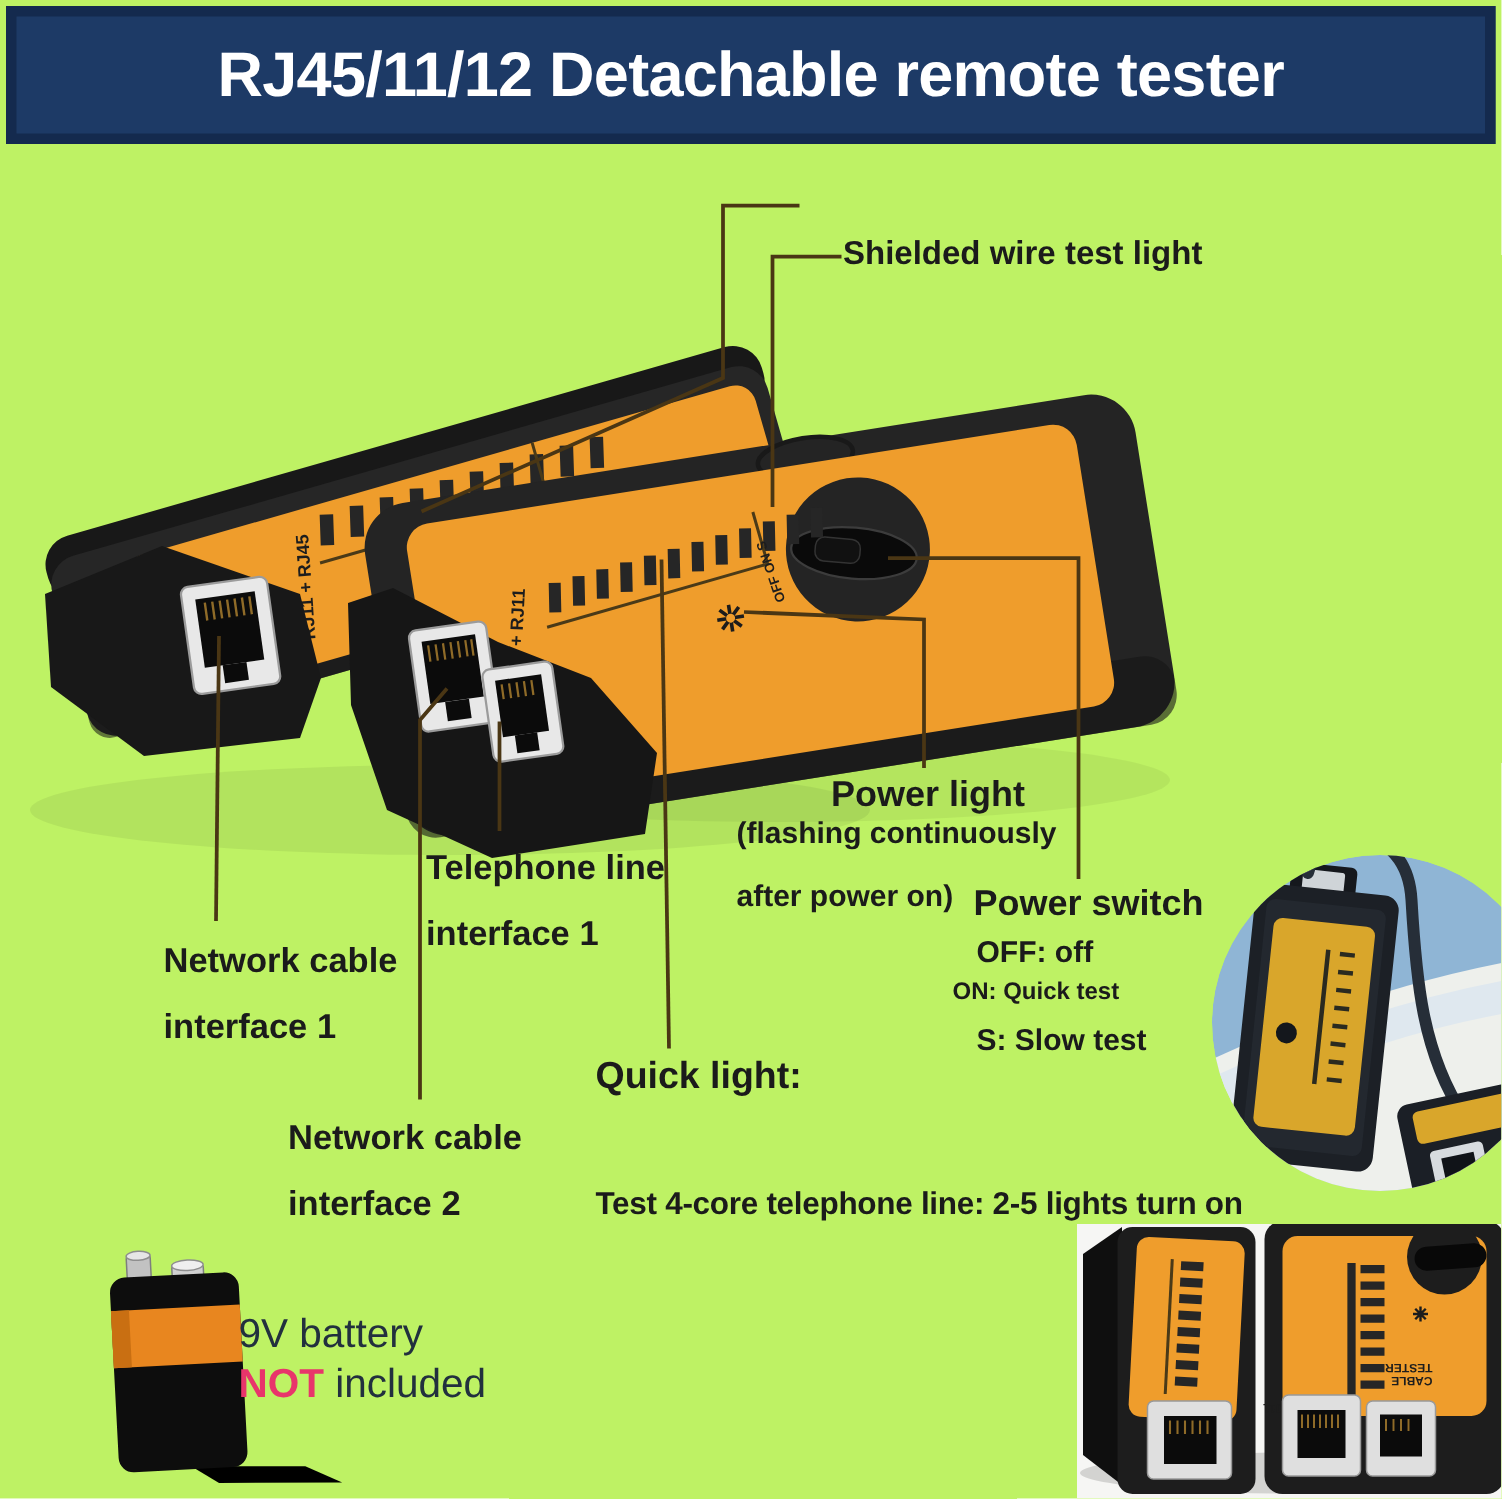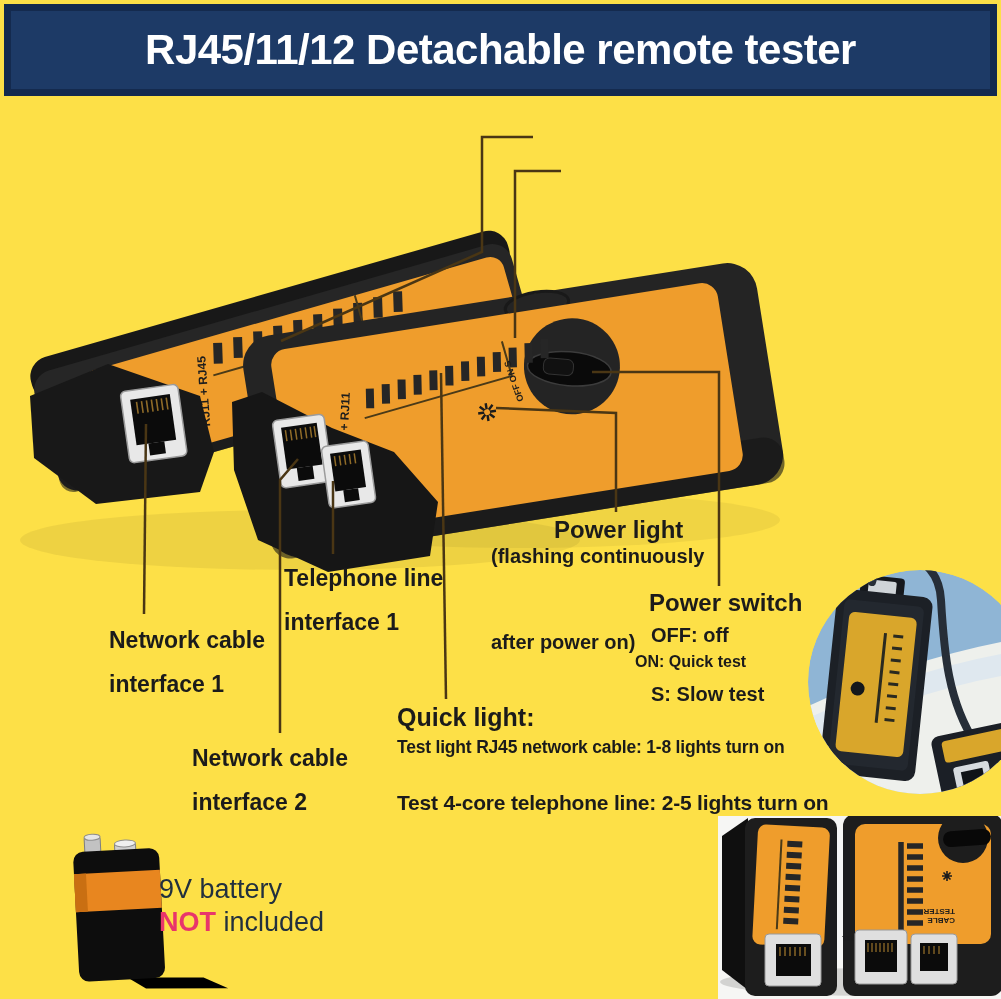--- a/index.html
+++ b/index.html
@@ -1,28 +1,28 @@
 <!DOCTYPE html>
 <html><head>
 <meta charset="utf-8">
 <style>
   html,body{margin:0;padding:0;background:#fff;}
-  .canvas{position:relative;width:1001px;height:999px;background:#fde047;
+  .canvas{position:relative;width:1001px;height:999px;background:#bef264;
           font-family:"Liberation Sans",sans-serif;overflow:hidden;}
   .banner{position:absolute;left:4px;top:4px;right:4px;height:92px;background:#1d3a66;
           border:7px solid #142a4e;box-sizing:border-box;display:flex;align-items:center;justify-content:center;}
   .banner-title{color:#ffffff;font-size:42px;font-weight:bold;letter-spacing:-0.5px;}
   .art{position:absolute;left:0;top:0;}
   svg text{font-family:"Liberation Sans",sans-serif;}
   .lbl{position:absolute;font-weight:bold;color:#1b1b1b;white-space:pre-line;}
   .l-tel2{left:533px;top:116px;font-size:22px;}
   .l-shield{left:562px;top:156px;font-size:22px;}
   .l-plh{left:554px;top:516px;font-size:24px;}
   .l-pls1{left:491px;top:545px;font-size:20px;}
-  .l-pls2{left:491px;top:587px;font-size:20px;margin-top:44px;}
+  .l-pls2{left:491px;top:587px;font-size:20px;}
   .l-psh{left:649px;top:589px;font-size:24px;}
   .l-ps1{left:651px;top:624px;font-size:20px;}
   .l-ps2{left:635px;top:653px;font-size:16px;}
   .l-ps3{left:651px;top:683px;font-size:20px;text-align:center;}
   .l-th{left:397px;top:703px;font-size:25px;}
   .l-t1{left:397px;top:737px;font-size:17.5px;letter-spacing:-0.2px;white-space:nowrap;}
   .l-t2{left:397px;top:764px;font-size:17.5px;letter-spacing:-0.2px;white-space:nowrap;}
   .l-t3{left:397px;top:791px;font-size:21px;letter-spacing:-0.2px;white-space:nowrap;}
   .l-net1{left:109px;top:618px;font-size:23px;line-height:44px;}
   .l-tel1{left:284px;top:556px;font-size:23px;line-height:44px;}
@@ -197,32 +197,32 @@
       <path d="M561,171 L515,171 L515,338"></path>
       <path d="M496,408 L616,413 L616,512"></path>
       <path d="M592,372 L719,372 L719,586"></path>
       <path d="M441,373 L446,699"></path>
       <path d="M146,424 L144,614"></path>
       <path d="M298,459 L280,480 L280,733"></path>
       <path d="M333,481 L333,554"></path>
     </g>
   </svg>
 
+  <div class="lbl l-shield">Shielded wire test light</div>
 
   <div class="lbl l-plh">Power light</div>
   <div class="lbl l-pls1">(flashing continuously</div>
   <div class="lbl l-pls2">after power on)</div>
 
   <div class="lbl l-psh">Power switch</div>
   <div class="lbl l-ps1">OFF: off</div>
   <div class="lbl l-ps2">ON: Quick test</div>
   <div class="lbl l-ps3">S: Slow test</div>
 
   <div class="lbl l-th">Quick light:</div>
-  <div class="lbl l-t1">Test light RJ45 network cable: 1-8 lights turn on</div>
   <div class="lbl l-t3">Test 4-core telephone line: 2-5 lights turn on</div>
 
   <div class="lbl l-net1">Network cable
 interface 1</div>
   <div class="lbl l-tel1">Telephone line
 interface 1</div>
   <div class="lbl l-net2">Network cable
 interface 2</div>
 
   <div class="bat-line bat-1">9V battery</div>

